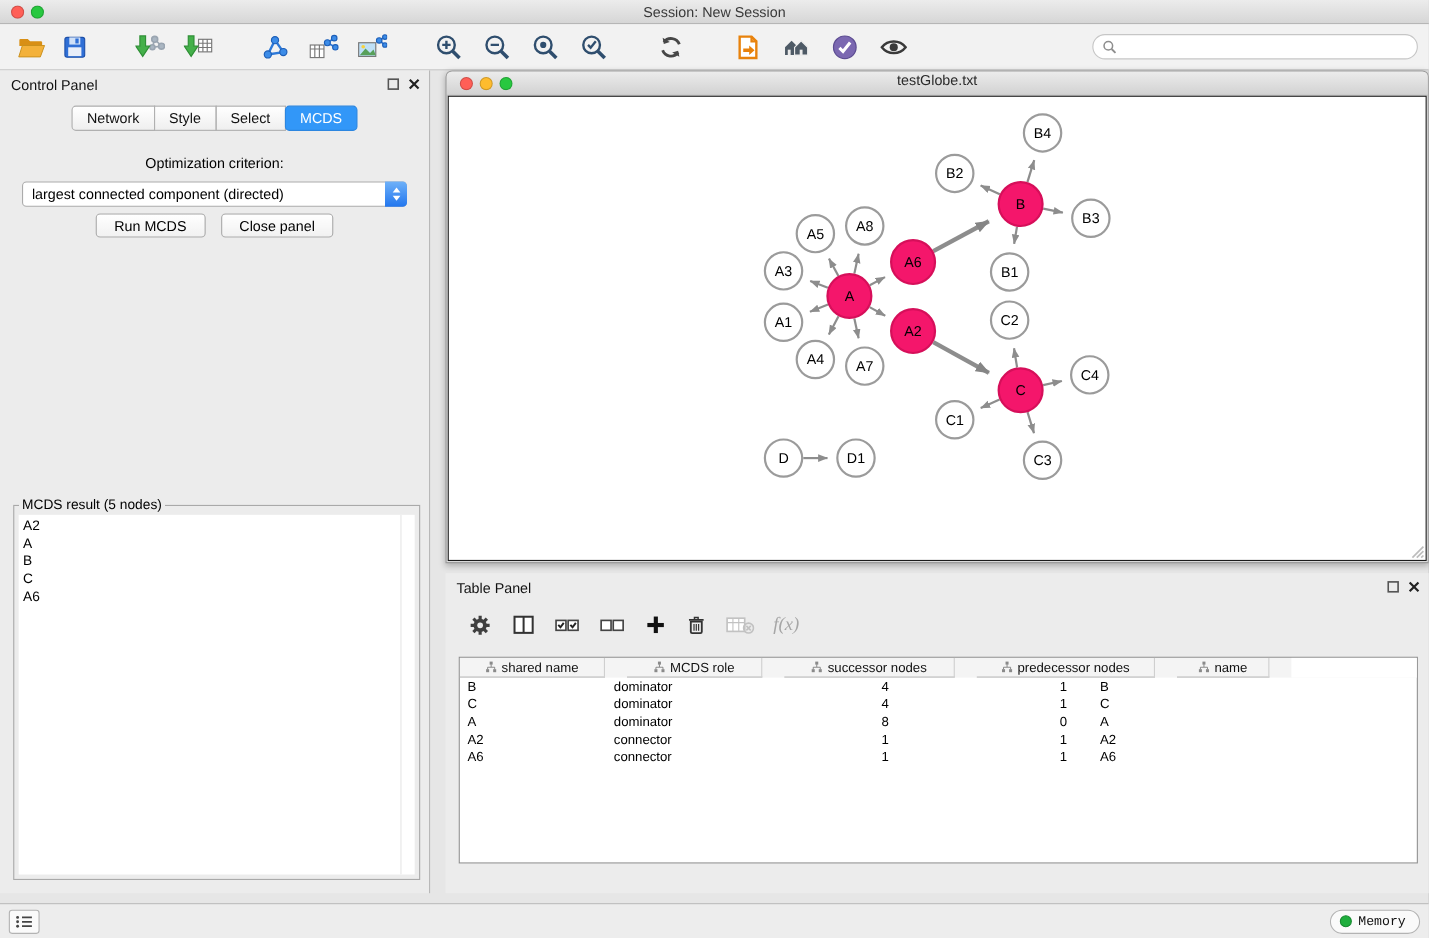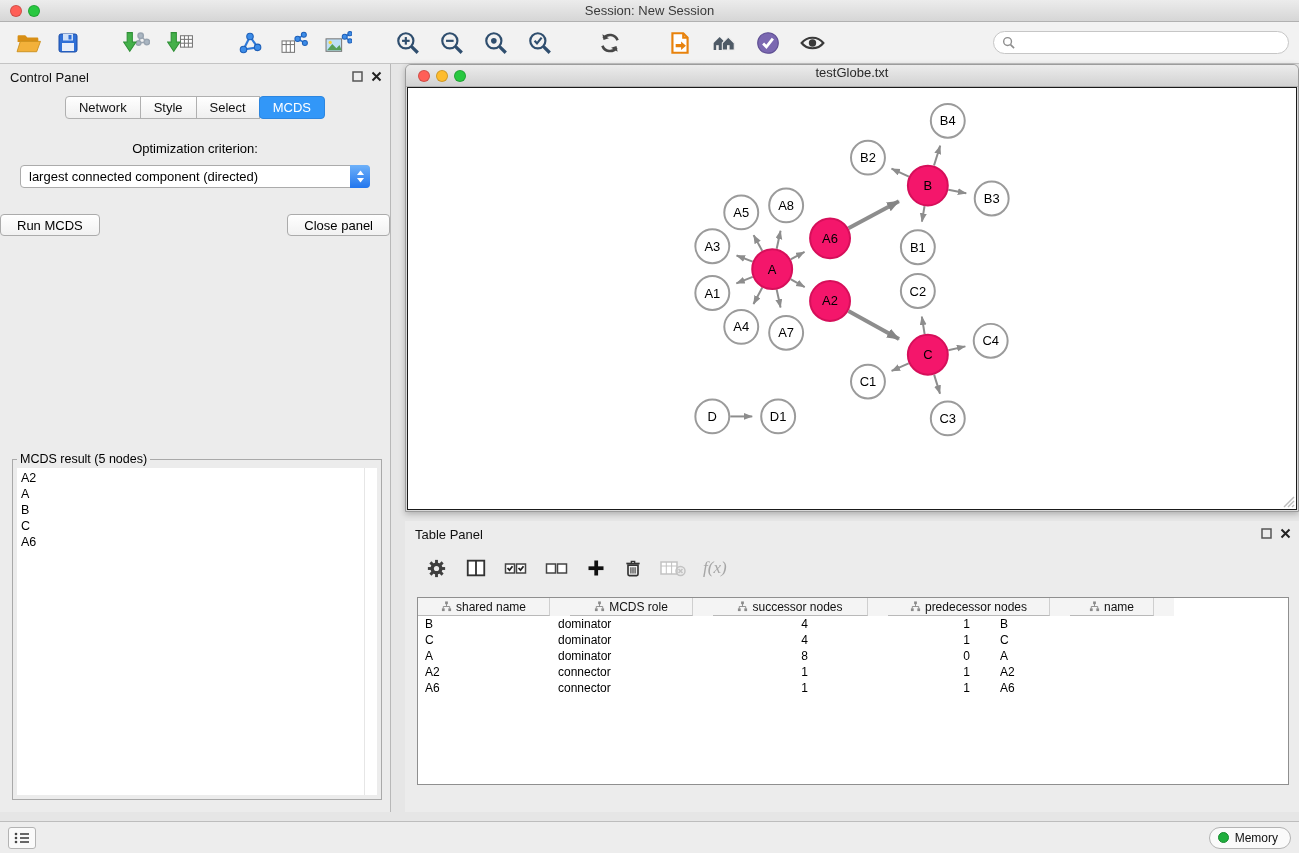--- a/index.html
+++ b/index.html
@@ -25,21 +25,21 @@
   .panel-icons{position:absolute;right:8px;top:7px;display:flex;gap:8px;align-items:center;}
   .pic{background:none;border:none;padding:0;line-height:0;}
   .ctabs{display:flex;justify-content:center;margin-top:6px;}
   .ctab{background:linear-gradient(#ffffff,#efefef);border:1px solid #b0b0b0;margin-left:-1px;padding:3px 13px;font-size:13px;color:#111;}
   .ctab:first-child{border-radius:4px 0 0 4px;margin-left:0;}
   .ctab:last-child{border-radius:0 4px 4px 0;}
   .ctab.active{background:#3297f8;border-color:#2c86e0;color:#fff;border-radius:4px;}
   .opt-label{margin-top:22px;text-align:center;font-size:13px;color:#000;}
   .combo{display:flex;align-items:center;width:350px;height:23px;margin:9px auto 0;background:#fff;border:1px solid #ababab;border-radius:4px;position:relative;font-size:13px;padding-left:8px;box-sizing:border-box;color:#000;}
   .combo-stepper{position:absolute;right:-1px;top:-1px;bottom:-1px;width:20px;border-radius:0 4px 4px 0;background:linear-gradient(#6eb1f9,#2276ee);display:flex;align-items:center;justify-content:center;}
-  .btn-row{display:flex;justify-content:space-between;gap:14px;margin-top:26px;}
+  .btn-row{display:flex;justify-content:center;gap:14px;margin-top:6px;}
   .pbtn{height:22px;padding:0 16px;background:linear-gradient(#ffffff,#f1f1f1);border:1px solid #ababab;border-radius:4px;font-size:13px;color:#000;}
   .result-box{position:absolute;left:12px;right:8px;top:388px;bottom:12px;border:1px solid #a9a9a9;margin:0;padding:2px;background:#ececec;}
   .result-box legend{font-size:12.5px;padding:0 3px;margin-left:2px;color:#000;}
   .result-list{position:absolute;left:4px;right:4px;top:2px;bottom:4px;background:#fff;padding:2px 0 0 4px;box-sizing:border-box;overflow:hidden;}
   .result-list::after{content:"";position:absolute;top:0;bottom:0;right:12px;border-left:1px solid #e6e6e6;}
   .ritem{font-size:12.5px;line-height:16px;color:#000;}
   
   .net-window{position:absolute;left:405px;top:64px;width:894px;height:448px;border:1px solid #9c9c9c;border-radius:6px 6px 0 0;box-shadow:0 2px 6px rgba(0,0,0,.25);box-sizing:border-box;background:#d9d9d9;}
   .net-titlebar{position:absolute;top:0;left:0;right:0;height:22px;background:linear-gradient(#ececec,#d2d2d2);border-bottom:1px solid #b0b0b0;border-radius:5px 5px 0 0;display:flex;align-items:flex-start;justify-content:center;box-sizing:border-box;}
   .net-titlebar .title{font-size:13px;color:#2a2a2a;}
@@ -58,21 +58,21 @@
   .dtr{display:flex;height:16px;font-size:12px;color:#000;align-items:center;}
   .dtc{flex:0 0 auto;box-sizing:border-box;white-space:nowrap;overflow:hidden;}
   .dtc.c0{padding-left:7px}.dtc.c1{padding-left:8px}.dtc.c4{padding-left:10px}
   .dtc.c2,.dtc.c3{text-align:right;padding-right:20px;}
   .bottom-tabs{position:absolute;left:0;right:0;bottom:6px;display:flex;justify-content:center;gap:5px;}
   .btab{height:21px;padding:0 12px;background:linear-gradient(#ffffff,#f0f0f0);border:1px solid #b3b3b3;border-radius:3px;font-size:12.5px;color:#111;}
   .btab.active{background:#2f97fd;border-color:#1f7fe8;color:#fff;}
   
   .statusbar{position:absolute;left:0;right:0;bottom:0;height:32px;background:#ededed;border-top:1px solid #bdbdbd;display:flex;align-items:center;padding:0 8px;box-sizing:border-box;}
   .list-btn{width:28px;height:22px;border:1px solid #b3b3b3;border-radius:3px;background:#fafafa;display:flex;align-items:center;justify-content:center;padding:0;}
-  .memory-btn{margin-left:auto;height:22px;border:1px solid #b3b3b3;border-radius:11px;background:#fafafa;display:flex;align-items:center;gap:6px;padding:0 12px 0 8px;font-size:12px;color:#111;}
+  .memory-btn{margin-left:auto;height:22px;border:1px solid #b3b3b3;border-radius:11px;background:#fafafa;display:flex;align-items:center;gap:6px;padding:0 12px 0 8px;font-size:12px;color:#111;font-family:Liberation Mono, monospace;}
   .mem-dot{width:11px;height:11px;border-radius:50%;background:#1fae3d;border:1px solid #178a30;box-sizing:border-box;display:inline-block;}
 </style>
 </head>
 <body>
 
 <div class="app">
 
   <div class="titlebar">
     <div class="lights">
       <span class="light red"></span>

